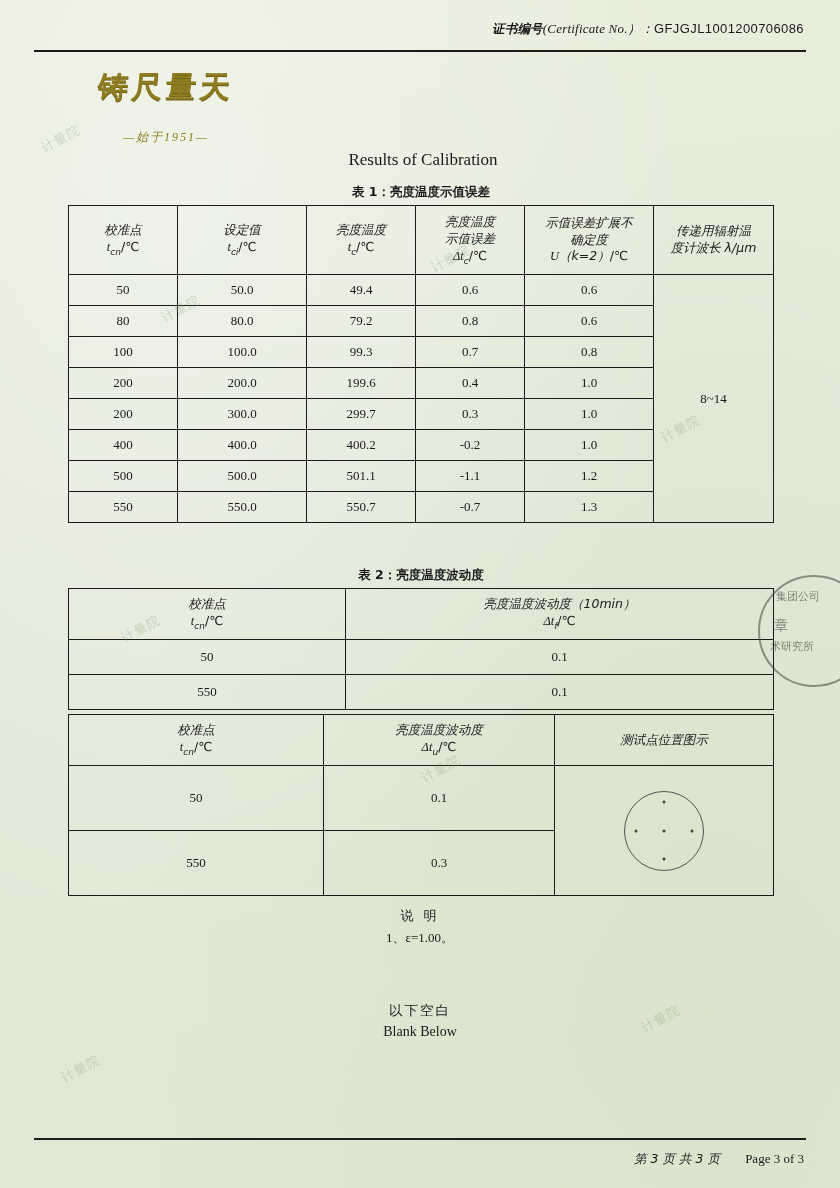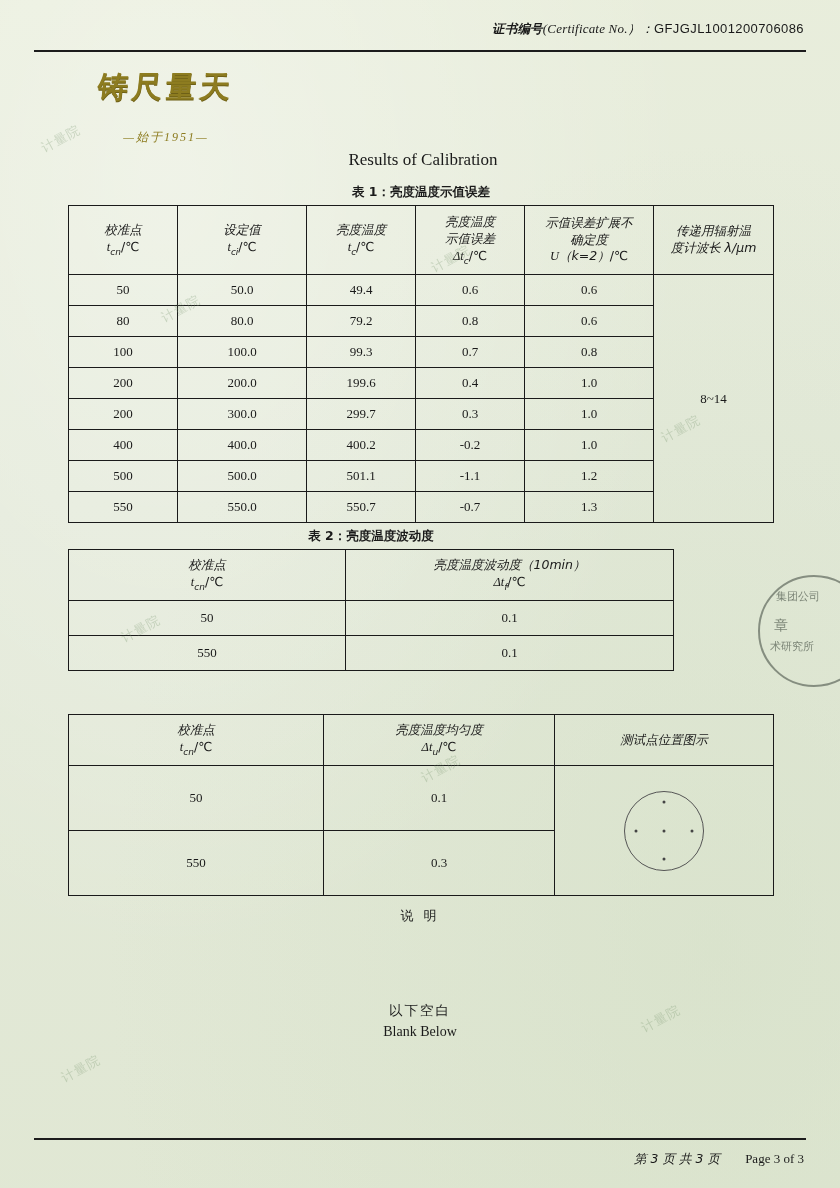--- a/index.html
+++ b/index.html
@@ -126,21 +126,21 @@
   .num { font-family: Liberation Serif, serif; font-size: 13px; }
   .it { font-style: italic; font-family: "Liberation Serif", serif; }
   .sub { font-size: 9px; vertical-align: sub; font-style: italic;}
   .cn { font-family: "DejaVu Sans", sans-serif; font-style: italic; }
 
   
   #table1-wrap { left: 68px; top: 184px; width: 706px; }
   #table1 td { height: 26px; }
   #table1 .hdr td { height: 58px; }
 
-  #table2-wrap { left: 68px; top: 528px; width: 606px; }
+  #table2-wrap { left: 68px; top: 567px; width: 706px; }
   #table2 td { height: 30px; }
   #table2 .hdr td { height: 40px; }
 
   #table3-wrap { left: 68px; top: 714px; width: 706px; }
   #table3 .hdr td { height: 40px; }
   #table3 .body td { height: 60px; }
 
   .notes {
     position: absolute;
     left: 0; right: 0;
@@ -361,21 +361,21 @@
 
   <div class="tbl-wrap" id="table3-wrap">
     <table id="table3">
       <tbody>
           <tr class="hdr">
         <td style="width:250px">
           <span class="cn">校准点</span><br>
           <span class="it">t</span><span class="sub">cn</span><span>/℃</span>
         </td>
         <td style="width:226px">
-          <span class="cn">亮度温度均匀度</span><br>
+          <span class="cn">亮度温度波动度</span><br>
           <span class="it">Δt</span><span class="sub">u</span><span>/℃</span>
         </td>
         <td rowspan="1">
           <span class="cn">测试点位置图示</span>
         </td>
       </tr>
       <tr class="body">
         <td class="num">50</td>
         <td class="num">0.1</td>
         <td rowspan="2">
@@ -391,20 +391,21 @@
       <tr class="body">
         <td class="num">550</td>
         <td class="num">0.3</td>
       </tr>
     </tbody>
       </table>
   </div>
 
   <div class="notes">
     <div class="ttl">说 明</div>
+    <div>1、ε=1.00。</div>
   </div>
 
   <div class="blank">
     <div class="cn-line">以下空白</div>
     <div>Blank Below</div>
   </div>
 
   <div class="footer">
     <span class="cn">第 3 页 共 3 页</span>
     <span class="en">Page 3 of 3</span>

